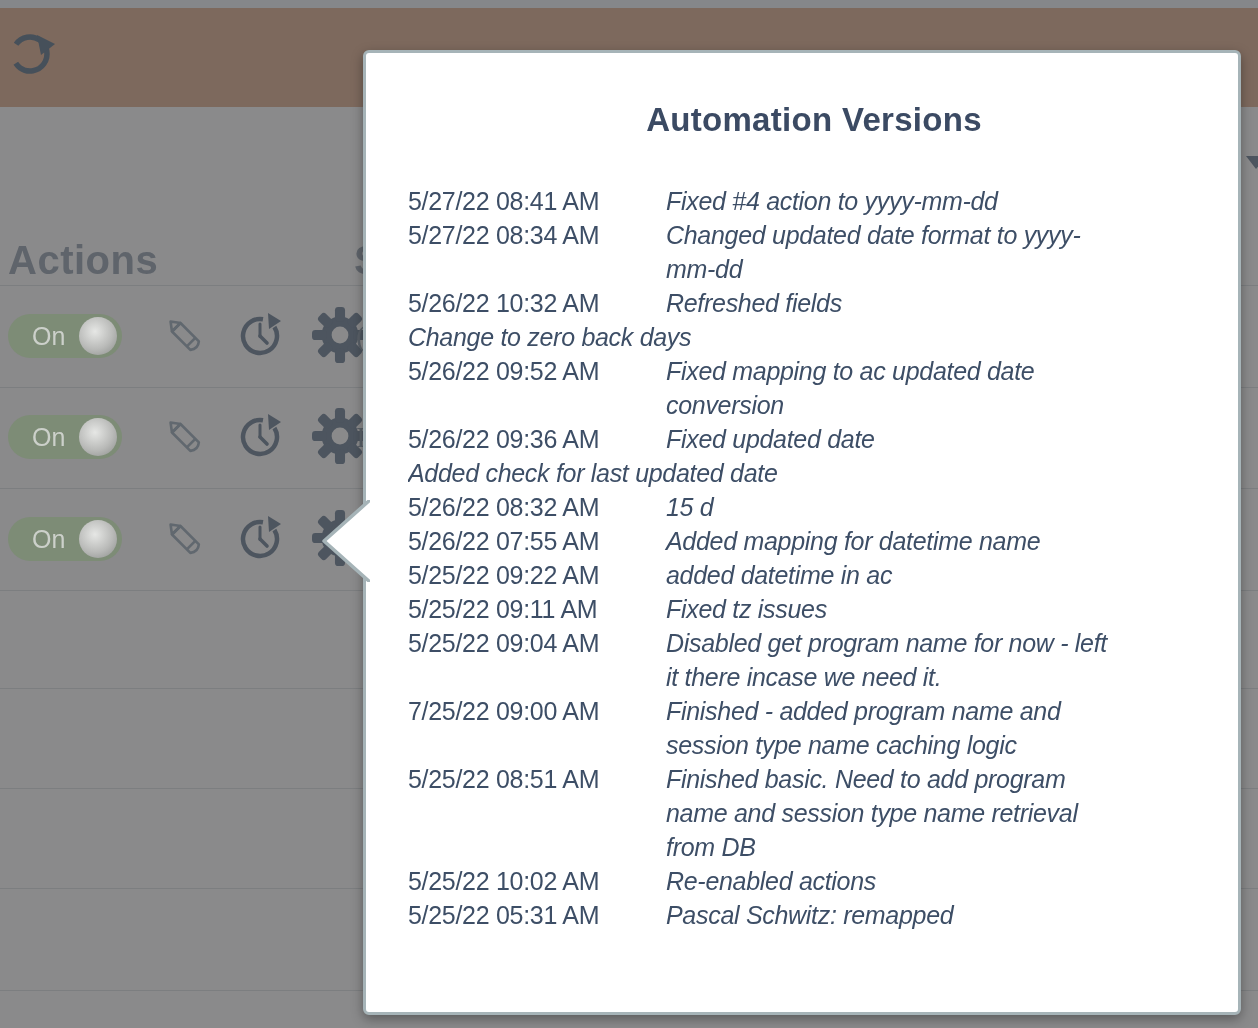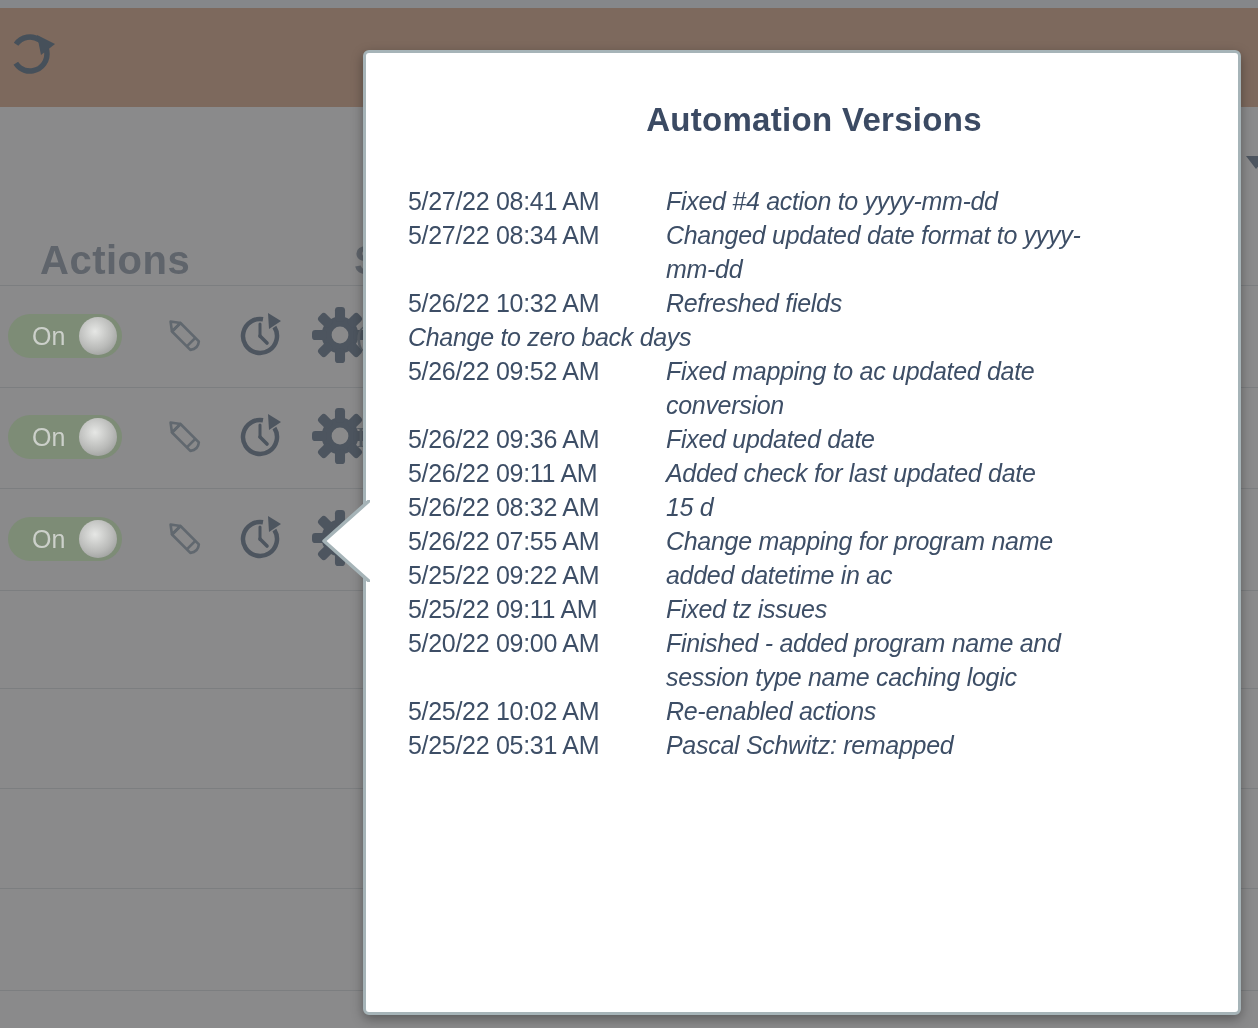--- a/index.html
+++ b/index.html
@@ -14,21 +14,21 @@
     width:1258px;height:1028px;position:relative;overflow:hidden;
     background:var(--page-bg);
     font-family:"Liberation Sans", sans-serif;
   }
   .top-strip{position:absolute;left:0;top:0;width:100%;height:8px;background:var(--top-strip);}
   .header-bar{position:absolute;left:0;top:8px;width:100%;height:99px;background:var(--header-bar);}
   .refresh-btn{position:absolute;left:6px;top:28px;width:50px;height:52px;background:none;border:none;padding:0;cursor:pointer;}
   .sep{position:absolute;left:0;width:100%;height:1px;background:var(--separator);}
   .actions-heading{
     position:absolute;left:8px;top:238px;font-size:40px;font-weight:bold;
-    color:var(--heading-text);letter-spacing:.5px;margin-left:32px;
+    color:var(--heading-text);letter-spacing:.5px;
   }
   .partial-col-heading{
     position:absolute;left:354px;top:238px;font-size:40px;font-weight:bold;
     color:var(--heading-text);
   }
   .action-row{position:absolute;left:0;width:391px;height:98px;display:flex;align-items:center;gap:15px;}
   .toggle{
     margin-left:8px;width:114px;height:44px;border-radius:22px;background:var(--toggle-green);
     position:relative;border:none;padding:0;cursor:pointer;flex:0 0 auto;
   }
@@ -281,50 +281,57 @@
     <span class="ts">5/26/22 09:52 AM</span>
     <div class="desc">Fixed mapping to ac updated date conversion</div>
   </div>
 
   <div class="version-entry">
     <span class="ts">5/26/22 09:36 AM</span>
     <div class="desc">Fixed updated date</div>
   </div>
 
   <div class="version-entry">
-    <span class="ts">5/26/22 09:11 AM</span>
     <div class="desc">Added check for last updated date</div>
   </div>
 
   <div class="version-entry">
     <span class="ts">5/26/22 08:32 AM</span>
     <div class="desc">15 d</div>
   </div>
 
   <div class="version-entry">
     <span class="ts">5/26/22 07:55 AM</span>
-    <div class="desc">Change mapping for program name</div>
+    <div class="desc">Added mapping for datetime name</div>
   </div>
 
   <div class="version-entry">
     <span class="ts">5/25/22 09:22 AM</span>
     <div class="desc">added datetime in ac</div>
   </div>
 
   <div class="version-entry">
     <span class="ts">5/25/22 09:11 AM</span>
     <div class="desc">Fixed tz issues</div>
   </div>
 
-
-  <div class="version-entry">
-    <span class="ts">5/20/22 09:00 AM</span>
+  <div class="version-entry">
+    <span class="ts">5/25/22 09:04 AM</span>
+    <div class="desc">Disabled get program name for now - left it there incase we need it.</div>
+  </div>
+
+  <div class="version-entry">
+    <span class="ts">7/25/22 09:00 AM</span>
     <div class="desc">Finished - added program name and session type name caching logic</div>
   </div>
 
+  <div class="version-entry">
+    <span class="ts">5/25/22 08:51 AM</span>
+    <div class="desc">Finished basic. Need to add program name and session type name retrieval from DB</div>
+  </div>
 
   <div class="version-entry">
     <span class="ts">5/25/22 10:02 AM</span>
     <div class="desc">Re-enabled actions</div>
   </div>
 
 
   <div class="version-entry">
     <span class="ts">5/25/22 05:31 AM</span>
     <div class="desc">Pascal Schwitz: remapped</div>

